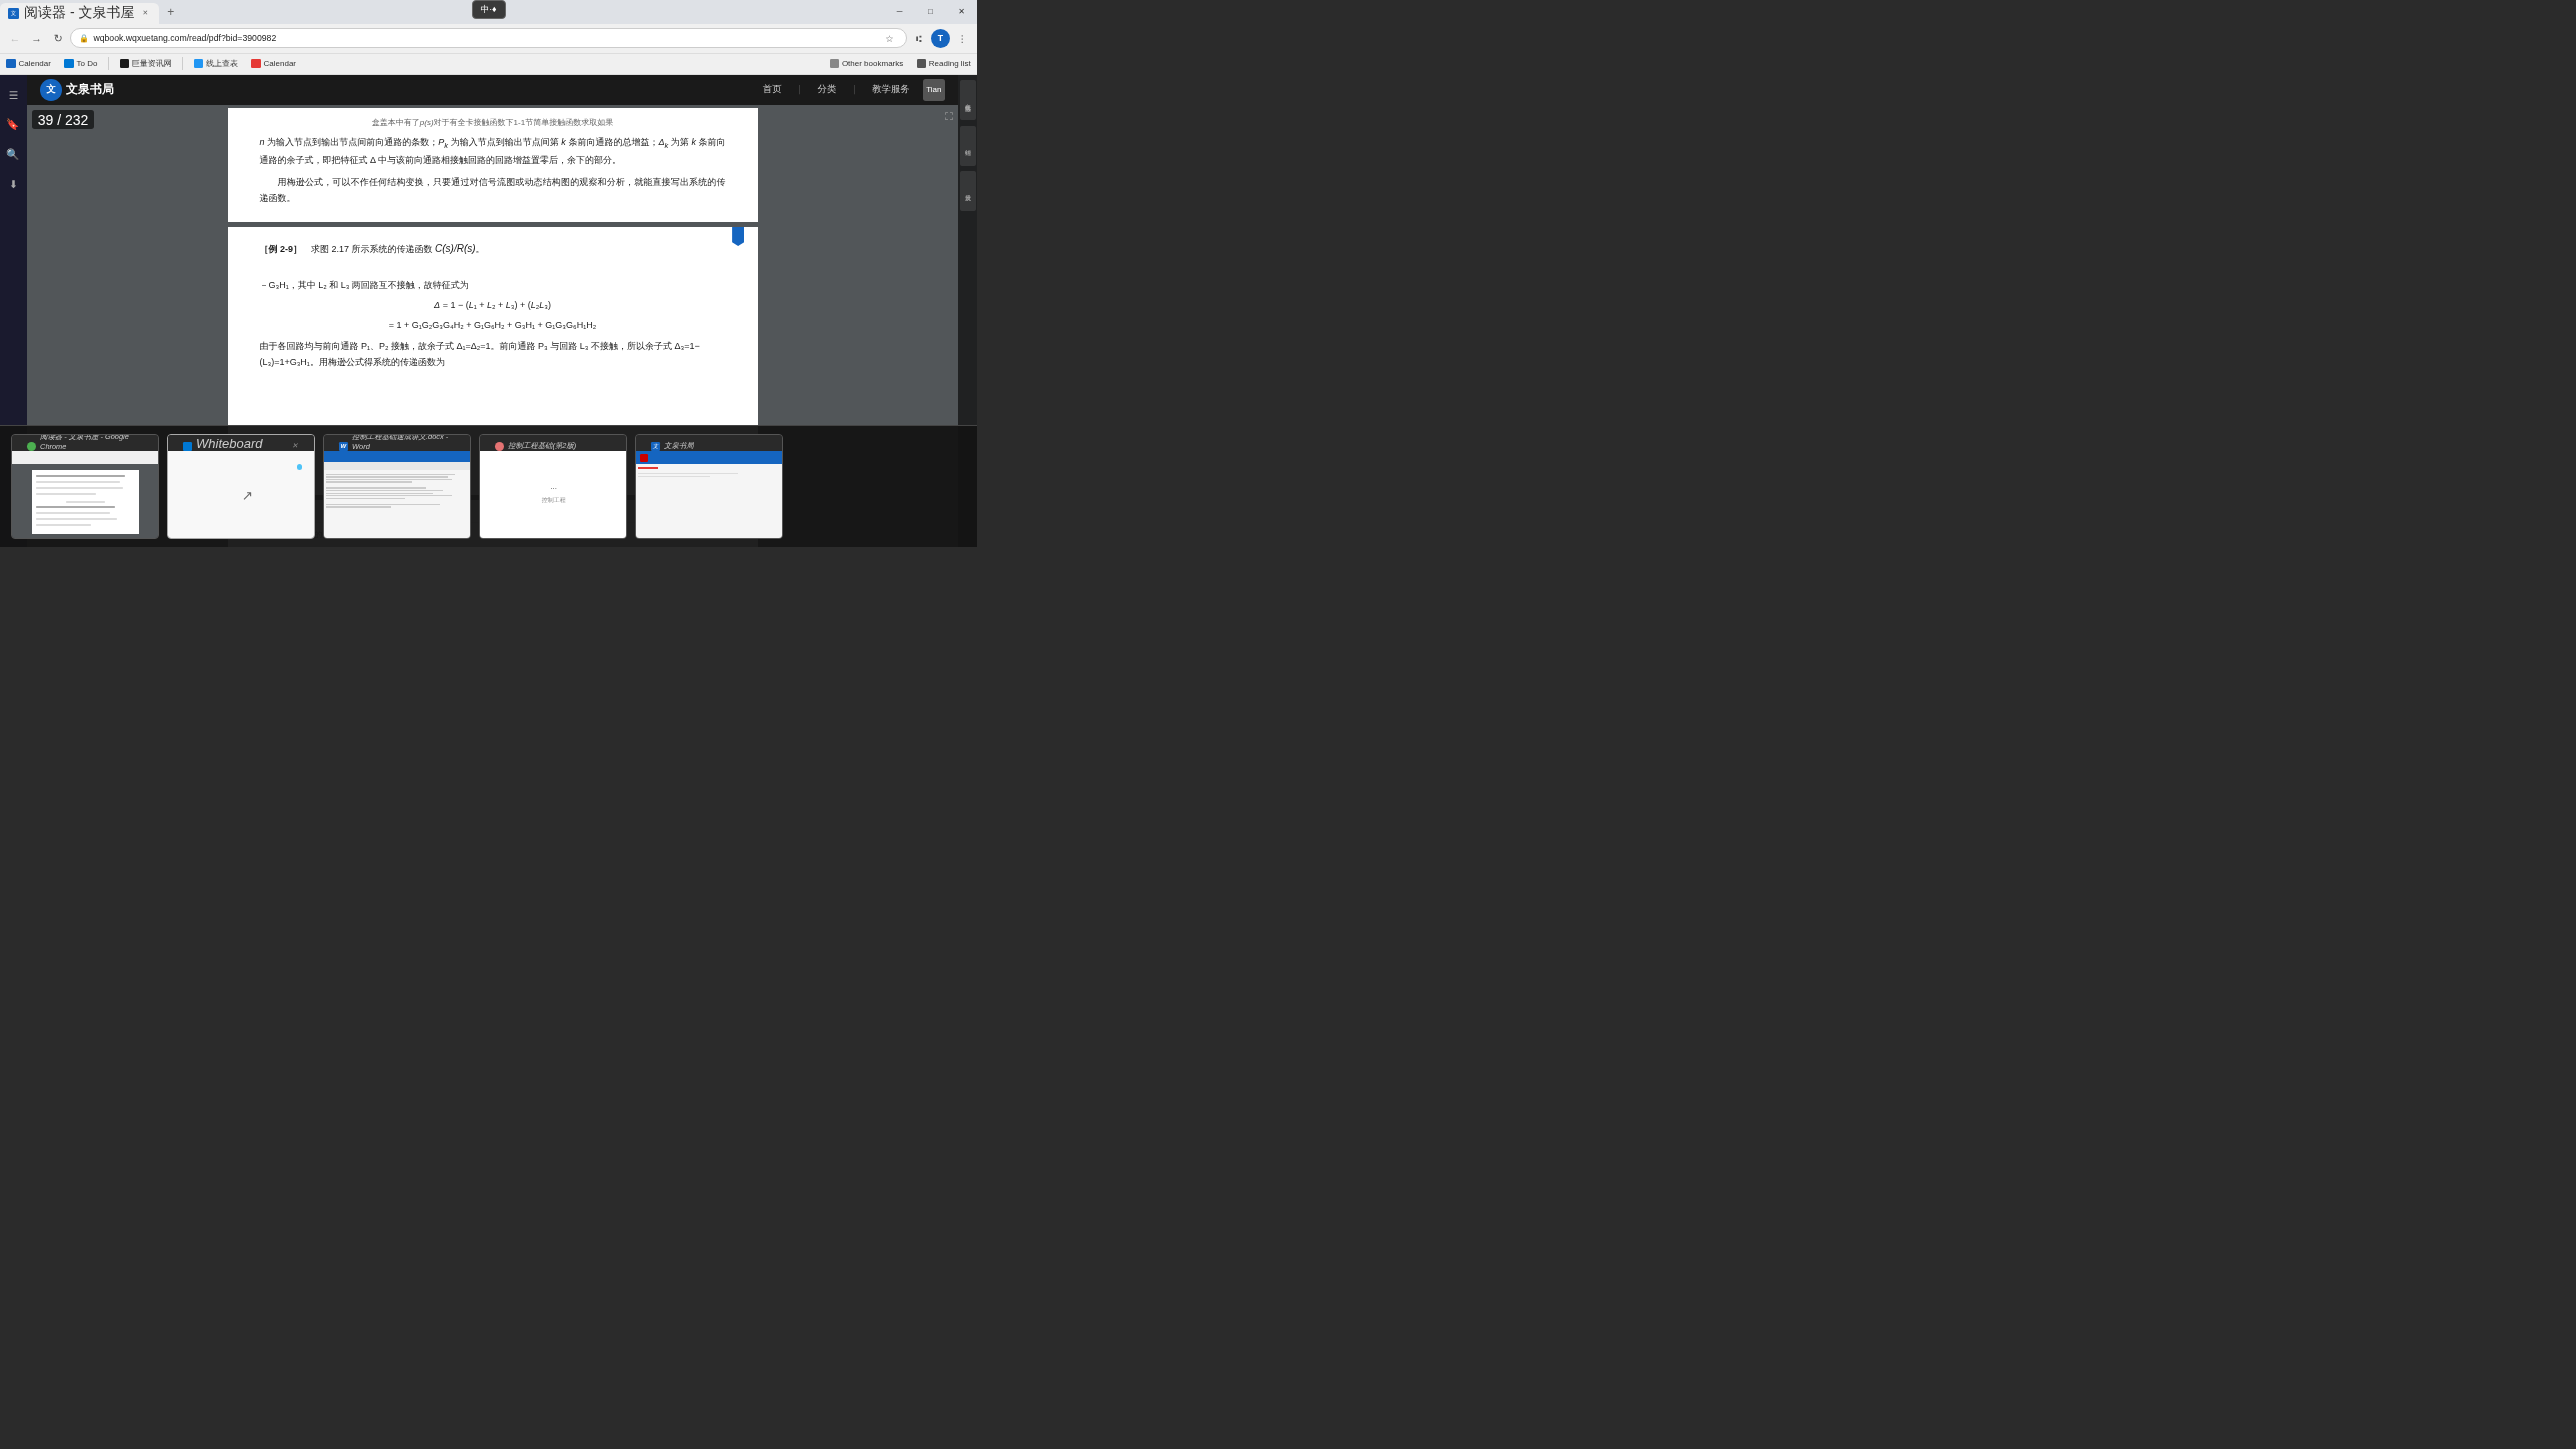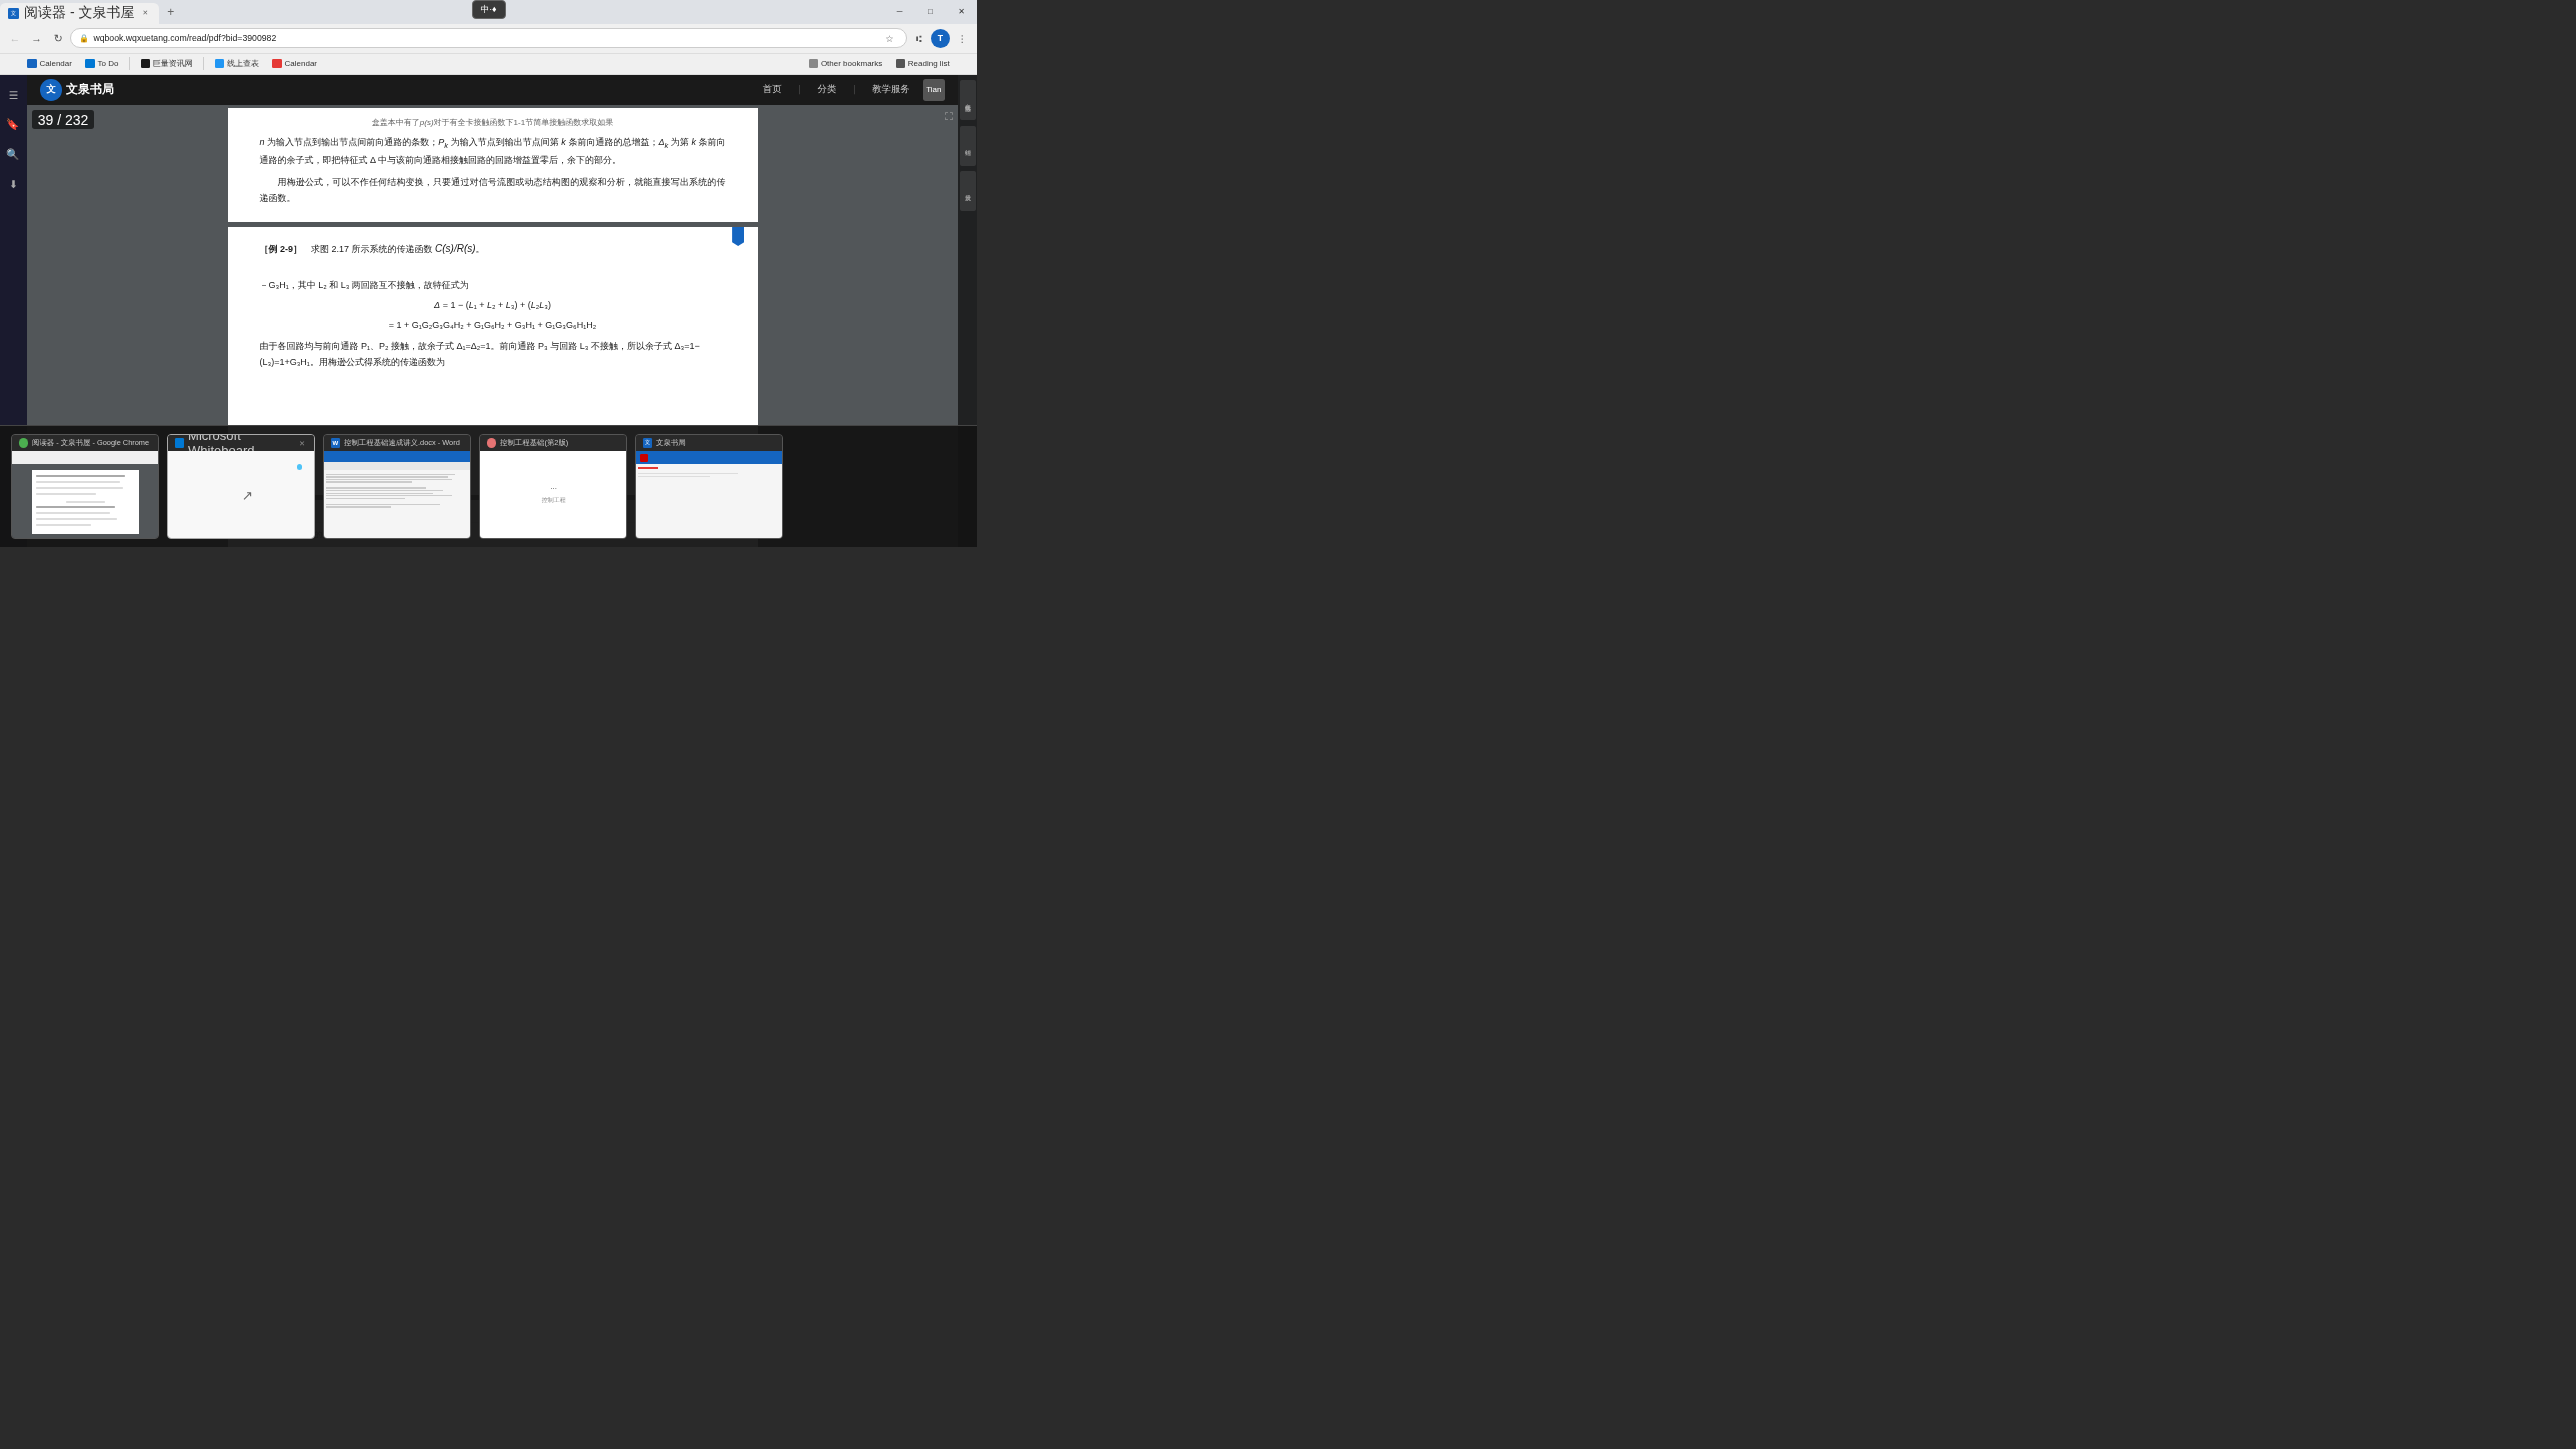--- a/index.html
+++ b/index.html
@@ -169,21 +169,21 @@
       font-weight: bold;
       cursor: pointer;
     }
 
     
     .bookmarks-bar {
       background: #f0f0f0;
       height: 21.5px;
       display: flex;
       align-items: center;
-      padding: 0 22px;
+      padding: 0 1px;
       gap: 2.7px;
       border-bottom: 0.7px solid #ddd;
       font-size: 8px;
     }
     .bookmark-item {
       display: flex;
       align-items: center;
       gap: 2.7px;
       padding: 1.3px 5.4px;
       border-radius: 2.7px;
@@ -372,25 +372,26 @@
       border: 0.7px solid #555;
       position: relative;
       flex-shrink: 0;
     }
     .switcher-item.active { border-color: #aaa; }
 
     .switcher-header {
       background: #2a2a2a;
       height: 16px;
       display: flex;
-      align-items: center;
-      padding: 0 7px;
+      align-items: flex-end;
+      padding: 0 15px;
       gap: 4px;
       font-size: 7.4px;
       color: #ccc;
+      font-style: italic;
     }
     .switcher-close {
       margin-left: auto;
       width: 10.7px;
       height: 10.7px;
       display: flex;
       align-items: center;
       justify-content: center;
       color: #888;
       border-radius: 2px;

